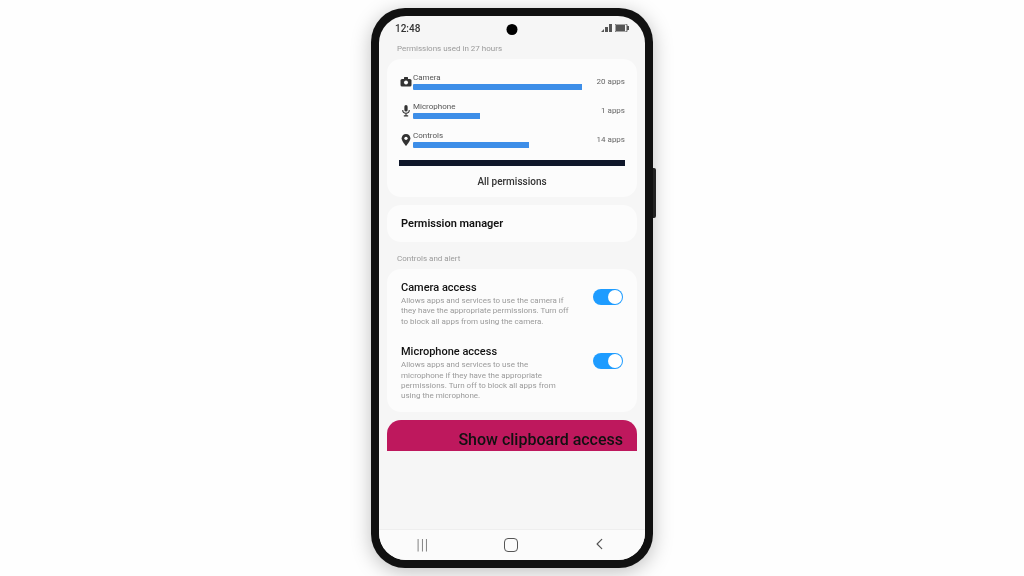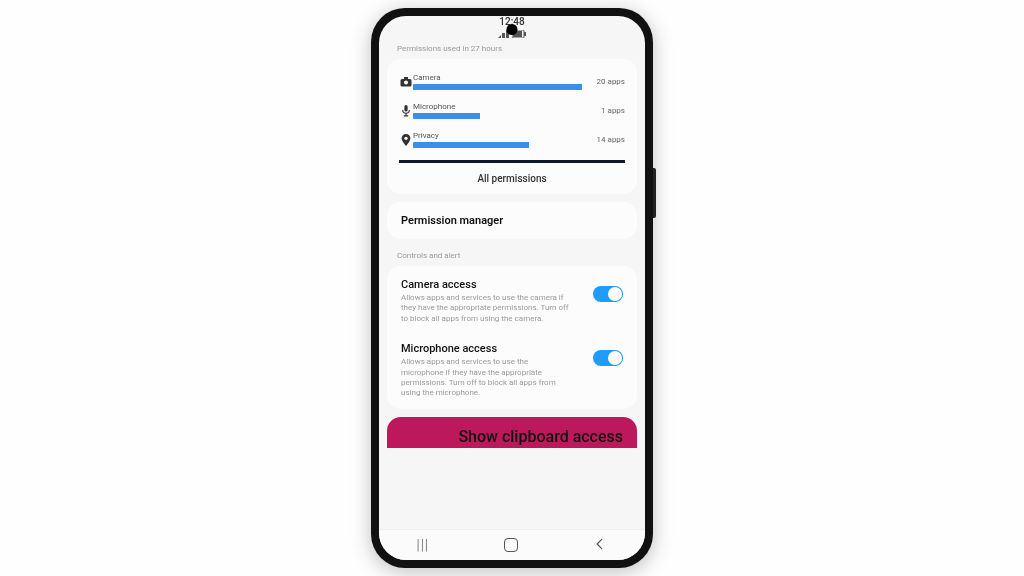--- a/index.html
+++ b/index.html
@@ -54,21 +54,20 @@
   }
   .status-bar {
     height: 24px;
     display: flex;
     align-items: center;
     justify-content: space-between;
     padding: 0 16px;
     font-size: 10px;
     color: #333;
     font-weight: 500;
-    flex-direction: column;
   }
   .status-right {
     display: flex;
     gap: 3px;
     align-items: center;
   }
   .header {
     display: flex;
     align-items: center;
     padding: 6px 14px 10px;
@@ -104,21 +103,21 @@
     overflow: hidden;
   }
   .perm-bar {
     height: 100%;
     background: #3d8ee8;
   }
   .perm-count { font-size: 8px; color: #666; width: 36px; text-align: right; }
   .all-perm {
     text-align: center;
     padding-top: 10px;
-    border-top: 3px solid #0f172a;
+    border-top: 6px solid #0f172a;
     margin-top: 4px;
     font-size: 10px;
     color: #333;
     font-weight: 500;
   }
   .pm-card {
     background: #fcfcfc;
     border-radius: 14px;
     padding: 12px 14px;
     font-size: 11px;
@@ -239,21 +238,21 @@
         </div>
 
         <div class="perm-row">
           <span class="perm-icon">
             <svg width="10" height="12" viewBox="0 0 16 22">
                 <path d="M8 0 C3 0 0 4 0 8 C0 14 8 22 8 22 S16 14 16 8 C16 4 13 0 8 0 Z" fill="#333"></path>
                 <circle cx="8" cy="8" r="3" fill="#fff"></circle>
               </svg>
           </span>
           <div class="perm-bar-area">
-            <div class="perm-label">Privacy</div>
+            <div class="perm-label">Controls</div>
             <div class="perm-bar-bg">
                 <div class="perm-bar" style="width: 66%;"></div>
               </div>
           </div>
           <span class="perm-count">14 apps</span>
         </div>
 
         <div class="all-perm">All permissions</div>
       </div>
 

